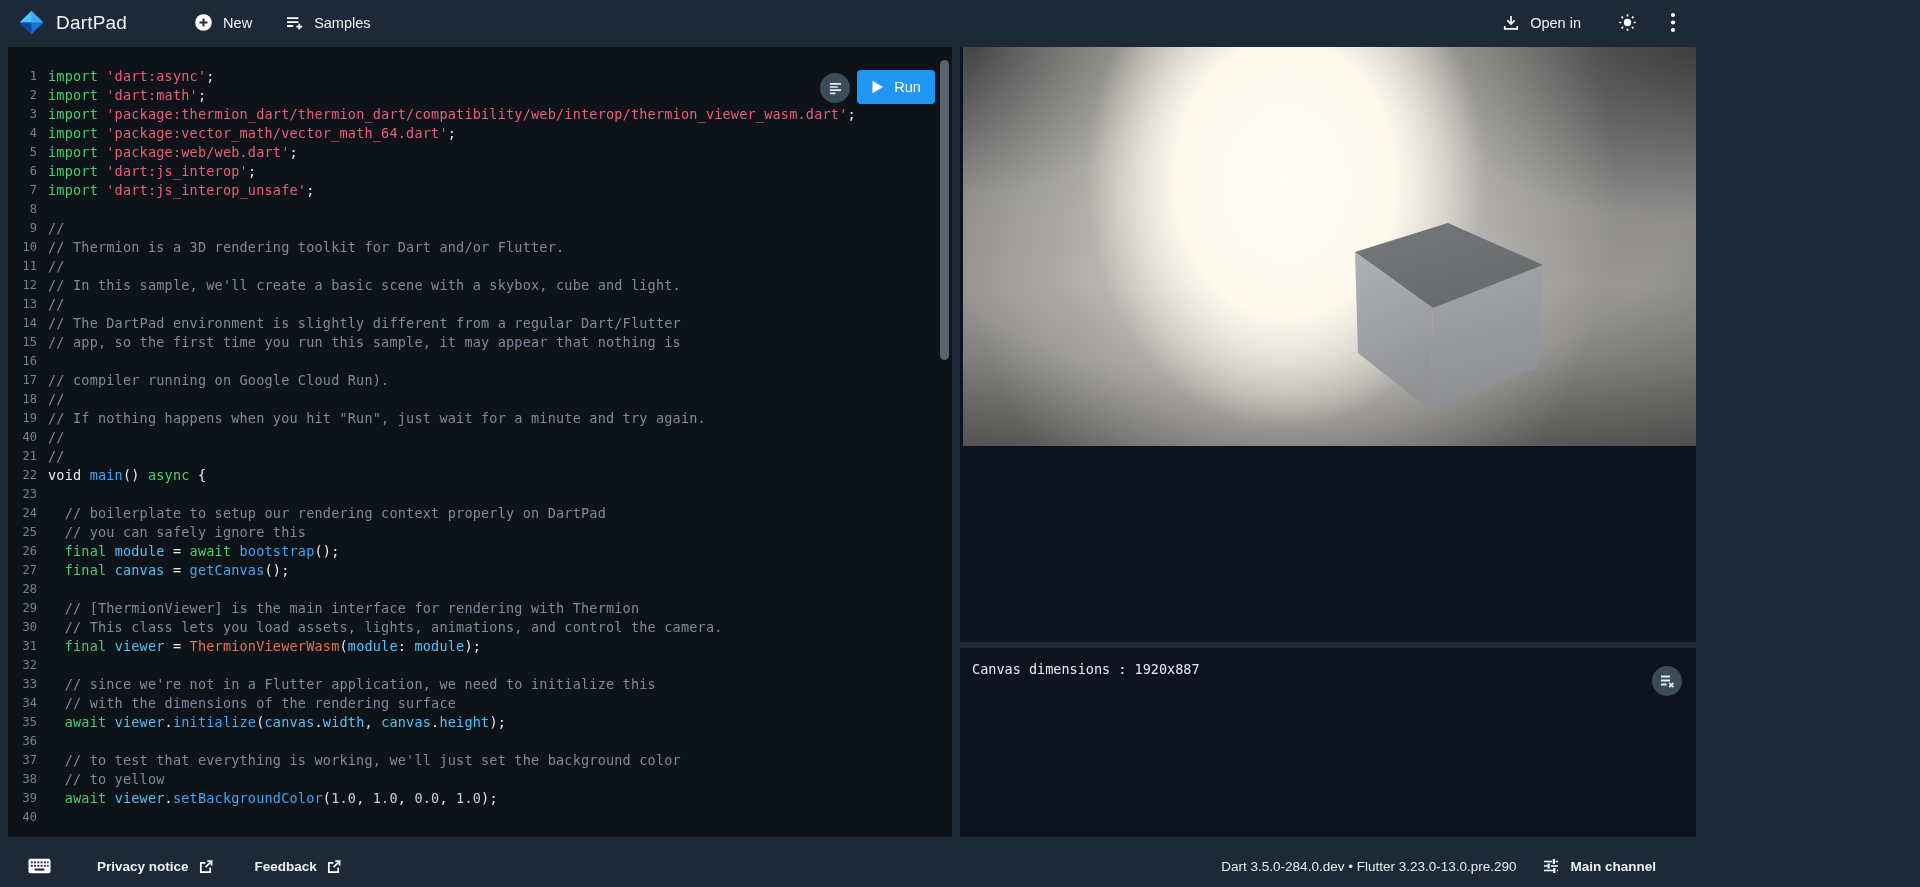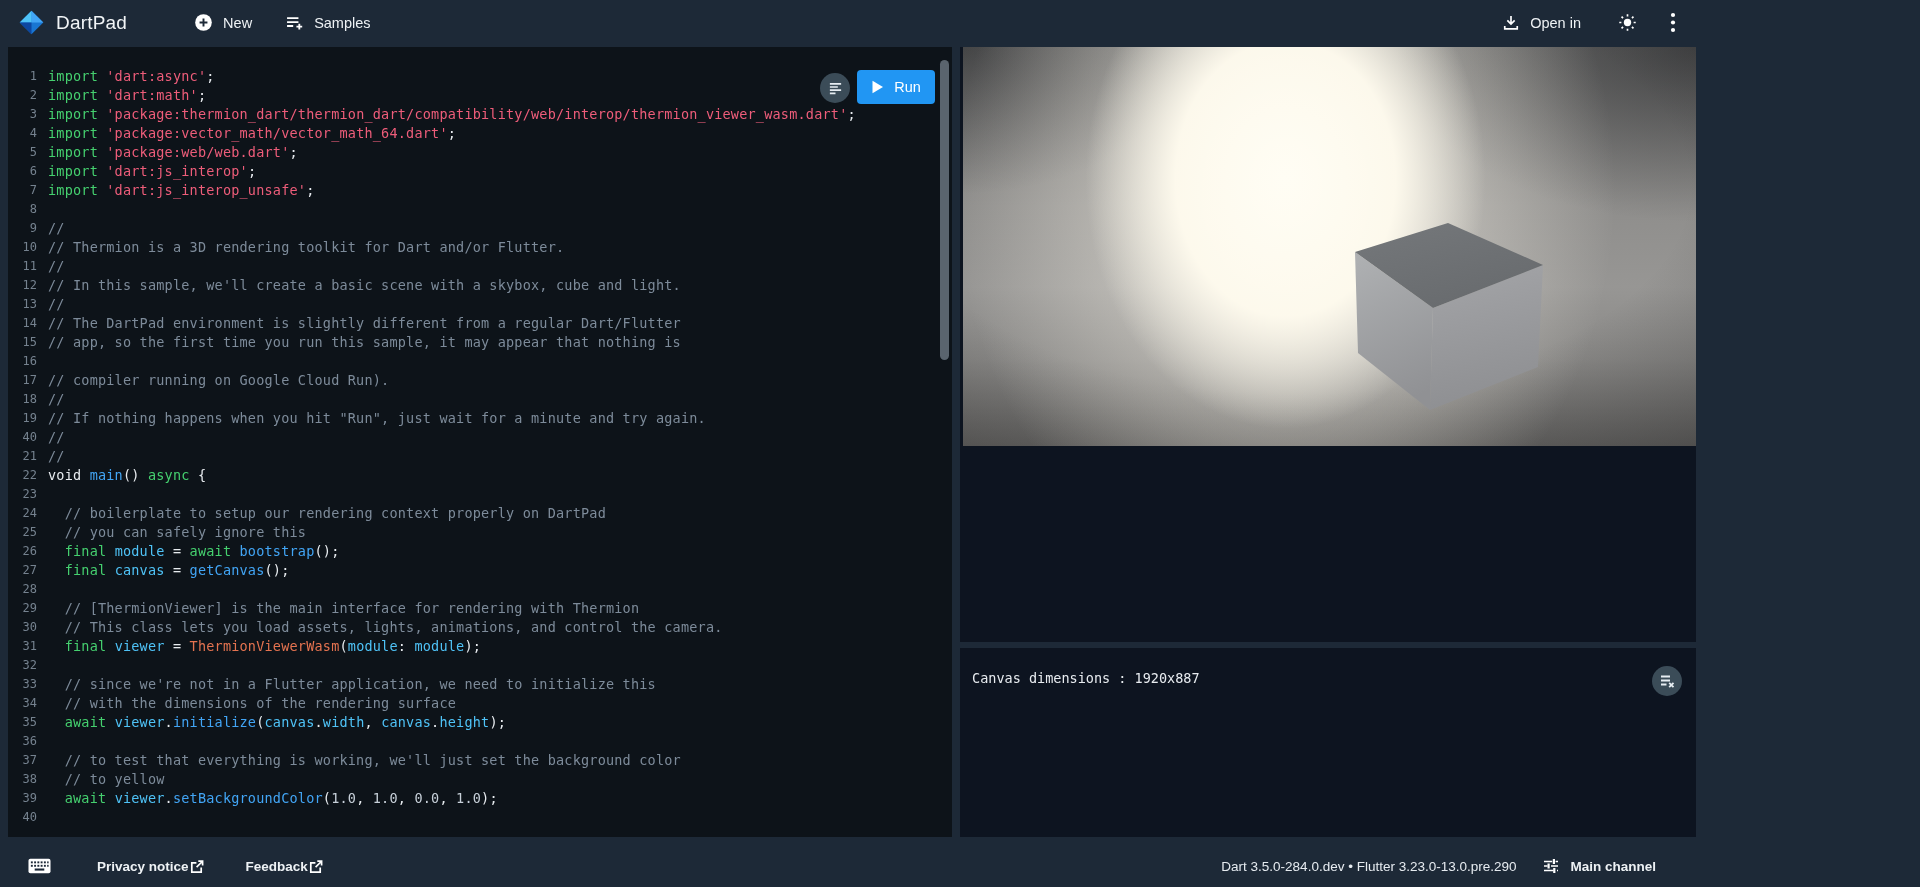--- a/index.html
+++ b/index.html
@@ -57,31 +57,31 @@
            background:
              radial-gradient(ellipse 200px 250px at 44% 33%, rgba(255,253,244,1) 0%, rgba(255,251,238,.96) 55%, rgba(255,251,238,0) 100%),
              radial-gradient(ellipse 330px 400px at 44% 36%, rgba(249,245,235,.8) 0%, rgba(249,245,235,0) 100%),
              radial-gradient(ellipse 430px 250px at 100% 0%, rgba(30,31,34,.55) 0%, rgba(30,31,34,0) 70%),
              radial-gradient(ellipse 320px 210px at 0% 0%, rgba(30,31,34,.5) 0%, rgba(30,31,34,0) 70%),
              radial-gradient(ellipse 120% 115% at 45% 35%, rgba(0,0,0,0) 45%, rgba(20,20,22,.62) 100%),
              linear-gradient(180deg, #6f6f6e 0%, #8f8e8c 40%, #979694 60%, #8a8987 78%, #6a6967 100%);
            background-color:#8f8e8c; }
   .cube-svg { position:absolute; left:0; top:0; }
   .console-panel { position:absolute; top:601px; left:0; right:0; bottom:0; background:#0d1420; }
-  .console-line { padding:22px 12px; font-family:"DejaVu Sans Mono", monospace;
+  .console-line { padding:13px 12px; font-family:"DejaVu Sans Mono", monospace;
                   font-size:13.5px; color:#e8ecf0; }
   .clear-btn { position:absolute; top:18px; right:14px; width:30px; height:30px;
                border-radius:50%; background:#3b4c58; border:none; cursor:pointer;
                display:flex; align-items:center; justify-content:center; }
 
   
   footer { position:absolute; bottom:0; left:0; right:0; height:42px;
            display:flex; align-items:center; padding:0 40px 0 16px; }
   .f-kbd { background:none; border:none; cursor:pointer; margin-left:12px; display:flex; }
-  .f-link { display:flex; align-items:center; background:none; border:none;
+  .f-link { display:flex; align-items:center; gap:9px; background:none; border:none;
             color:#eef2f5; font-family:inherit; font-size:13.5px; font-weight:700;
             cursor:pointer; }
   .f-privacy { margin-left:46px; }
   .f-feedback { margin-left:42px; }
   .f-spacer { flex:1; }
   .f-versions { font-size:13.5px; color:#e6ebf0;text-align:right; }
   .f-channel { margin-left:26px; display:flex; align-items:center; gap:10px;
                background:none; border:none; color:#eef2f5; font-family:inherit;
                font-size:13.5px; font-weight:700; cursor:pointer; }
   svg { display:block; }

